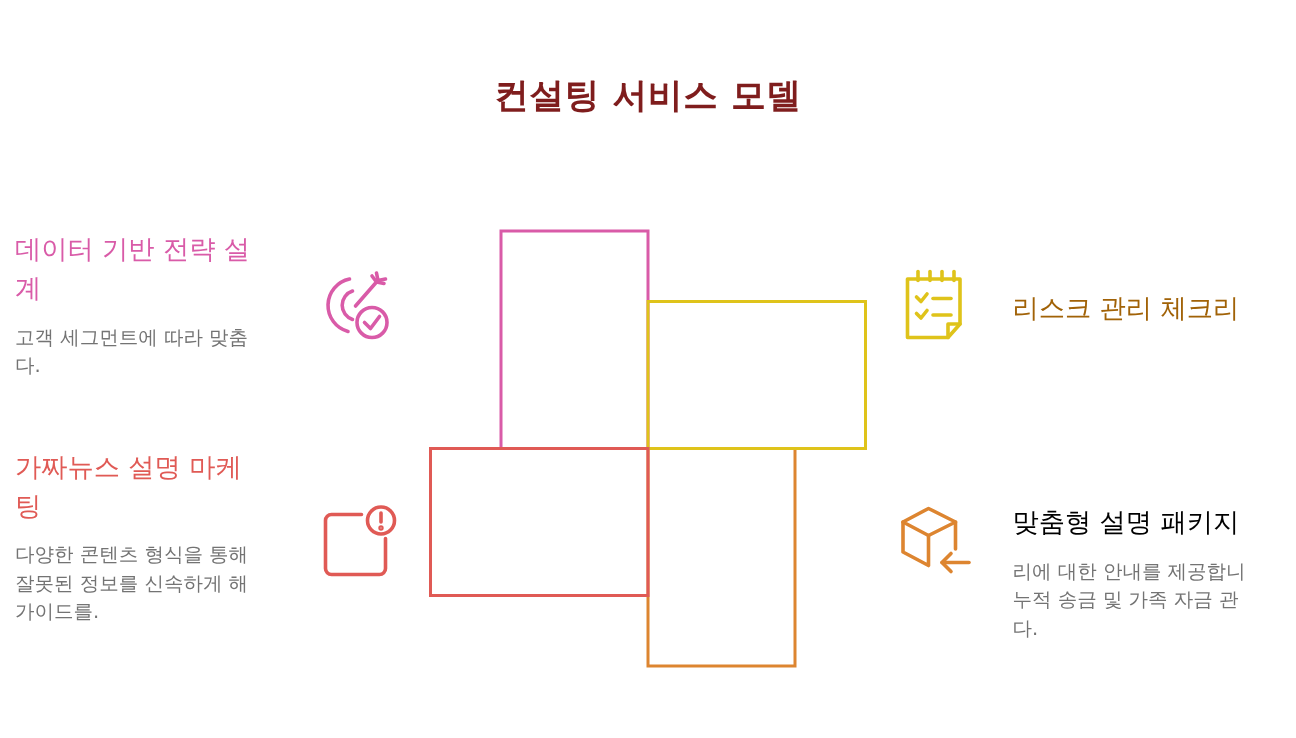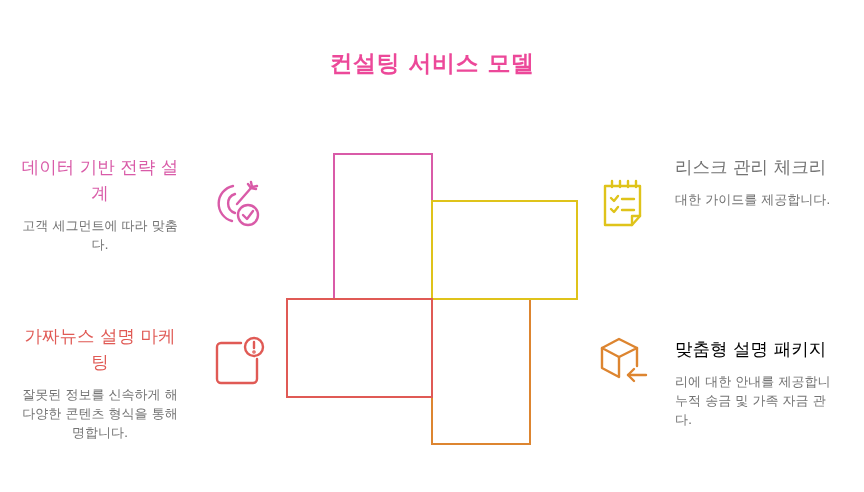--- a/index.html
+++ b/index.html
@@ -1,26 +1,26 @@
 <!DOCTYPE html>
 <html><head>
   <meta charset="utf-8">
   <style>
     * { margin: 0; padding: 0; box-sizing: border-box; }
     html, body { width: 864px; height: 492px; background: #ffffff; overflow: hidden; }
     body { position: relative; font-family: "DejaVu Sans", "Liberation Sans", sans-serif; color: #4a4a4a; }
     .title {
       position: absolute; left: 0; top: 48px; width: 864px; text-align: center;
-      font-size: 23px; font-weight: bold; color: #ec4899; letter-spacing: 0.5px;
+      font-size: 23px; font-weight: bold; color: #7f1d1d; letter-spacing: 0.5px;
     }
     .rect { position: absolute; border: 2px solid; background: transparent; }
     .block { position: absolute; }
     .block .heading { font-size: 17.5px; line-height: 26px; }
     .block .desc { font-size: 13px; line-height: 19px; color: #737373; margin-top: 10px; }
-    .block.left { text-align: center; }
+    .block.left { text-align: left; }
     .block.right { text-align: left; }
     .icon { position: absolute; width: 52px; height: 52px; }
     .icon svg { width: 100%; height: 100%; display: block; }
   </style>
 </head>
 <body>
 
 <div class="title">컨설팅 서비스 모델</div>
 
 <div class="rect" style="left:333px; top:153px; width:100px; height:147px; border-color:#D95BA8;"></div>
@@ -44,51 +44,50 @@
     <path d="M22 16 A10 10 0 0 0 22 35"></path>
     <line x1="24" y1="26" x2="38" y2="10"></line>
     <path d="M35 6 L38 10 L43 11"></path>
     <path d="M38 4 L39 9 L44 8"></path>
     <circle cx="35" cy="37" r="10"></circle>
     <path d="M30 37 L34 41 L40 33"></path>
   </svg>
 </div>
 
 <div class="block right" style="left:675px; top:154px; width:180px;">
-  <div class="heading" style="color:#737373;">
+  <div class="heading" style="color:#a16207;margin-top:39px;">
     <div>리스크 관리 체크리</div>
   </div>
   <div class="desc">
-    <div>대한 가이드를 제공합니다.</div>
   </div>
 </div>
 <div class="icon" style="left:598px; top:178px;">
   <svg viewBox="0 0 52 52" fill="none" stroke="#DFC31A" stroke-width="2.4" stroke-linecap="round" stroke-linejoin="round">
     <path d="M7 8 H42 V38 L34 47 H7 Z"></path>
     <path d="M34 47 V38 H42"></path>
     <line x1="14" y1="3" x2="14" y2="9"></line>
     <line x1="22" y1="3" x2="22" y2="9"></line>
     <line x1="30" y1="3" x2="30" y2="9"></line>
     <line x1="38" y1="3" x2="38" y2="9"></line>
     <path d="M13 20 L16 23 L20 18"></path>
     <line x1="24" y1="21" x2="36" y2="21"></line>
     <path d="M13 31 L16 34 L20 29"></path>
     <line x1="24" y1="32" x2="36" y2="32"></line>
   </svg>
 </div>
 
-<div class="block left" style="left:10px; top:323px; width:180px;">
+<div class="block left" style="left:10px; top:299px; width:180px;">
   <div class="heading" style="color:#E05A55;">
     <div>가짜뉴스 설명 마케</div>
     <div>팅</div>
   </div>
   <div class="desc">
+    <div>다양한 콘텐츠 형식을 통해</div>
     <div>잘못된 정보를 신속하게 해</div>
-    <div>다양한 콘텐츠 형식을 통해</div>
-    <div>명합니다.</div>
+    <div>가이드를.</div>
   </div>
 </div>
 <div class="icon" style="left:213px; top:333px;">
   <svg viewBox="0 0 52 52" fill="none" stroke="#E05A55" stroke-width="2.4" stroke-linecap="round" stroke-linejoin="round">
     <path d="M28 10 H8 A4 4 0 0 0 4 14 V46 A4 4 0 0 0 8 50 H40 A4 4 0 0 0 44 46 V26"></path>
     <circle cx="41" cy="14" r="9"></circle>
     <line x1="41" y1="9" x2="41" y2="15"></line>
     <circle cx="41" cy="19" r="0.6" fill="#E05A55"></circle>
   </svg>
 </div>

